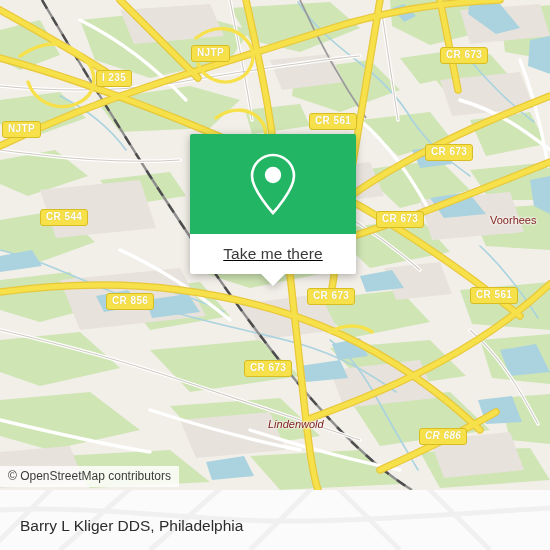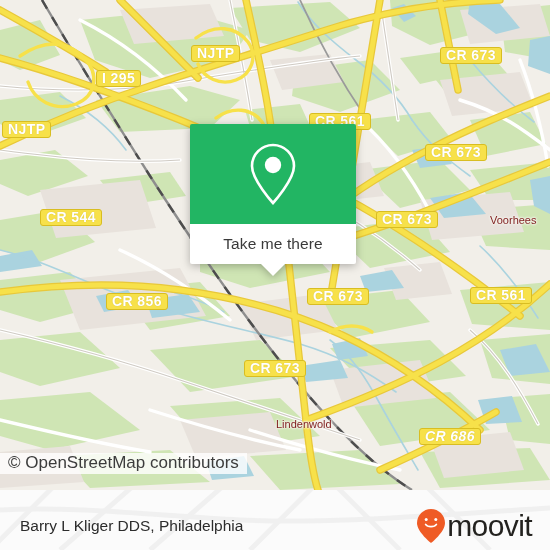--- a/index.html
+++ b/index.html
@@ -38,21 +38,21 @@
     display: block;
   }
 
   
   .shield {
     position: absolute;
     background: #f7e14a;
     border: 1px solid #d8bd22;
     border-radius: 3px;
     color: #ffffff;
-    font-size: 14px;
+    font-size: 10px;
     font-weight: bold;
     letter-spacing: 0.4px;
     padding: 2px 5px 3px 5px;
     line-height: 10px;
     white-space: nowrap;
     text-shadow: 0 0 1px rgba(120,100,0,.35);
     box-sizing: border-box;
   }
   .place {
     position: absolute;
@@ -61,37 +61,38 @@
     white-space: nowrap;
     text-shadow:
        1px 0 2px #f4f2ec, -1px 0 2px #f4f2ec,
        0 1px 2px #f4f2ec, 0 -1px 2px #f4f2ec;
   }
 
   
   #attribution {
     position: absolute;
     left: 0;
-    bottom: 16px;
+    bottom: 3px;
     background: rgba(255,255,255,0.80);
     color: #3c3c3c;
-    font-size: 17px;
+    font-size: 12px;
     line-height: 12px;
     padding: 4px 8px 5px 8px;
     white-space: nowrap;
   }
 
   
   #popup {
     position: absolute;
     left: 190px;
-    top: 124px;
+    top: 134px;
     width: 166px;
     z-index: 40;
     filter: drop-shadow(0 2px 4px rgba(0,0,0,0.28));
+    text-decoration: underline;
   }
   #popup-head {
     height: 100px;
     background: #22b563;
     border-radius: 2px 2px 0 0;
     display: flex;
     align-items: center;
     justify-content: center;
   }
   #popup-foot {
@@ -334,35 +335,35 @@
           <path d="M20,56 C44,40 66,40 84,58 C100,74 96,96 76,104 C54,112 34,100 28,82"></path>
           <path d="M196,38 C214,24 236,26 248,42 C258,56 252,74 236,80 C220,86 204,78 198,64"></path>
           <path d="M216,118 C232,106 252,108 262,122 C270,134 264,150 250,156"></path>
           <path d="M286,256 C300,250 316,250 328,258"></path>
           <path d="M330,332 C344,324 360,324 372,332"></path>
         </g>
       </g>
     </svg>
 
     <div class="shield" style="left:191px; top:45px;">NJTP</div>
-    <div class="shield" style="left:96px;  top:70px;">I 295</div>
+    <div class="shield" style="left:96px;  top:70px;">I 235</div>
     <div class="shield" style="left:2px;   top:121px;">NJTP</div>
     <div class="shield" style="left:440px; top:47px;">CR 673</div>
     <div class="shield" style="left:309px; top:113px;">CR 561</div>
     <div class="shield" style="left:425px; top:144px;">CR 673</div>
     <div class="shield" style="left:40px;  top:209px;text-align:right;">CR 544</div>
     <div class="shield" style="left:376px; top:211px;">CR 673</div>
     <div class="shield" style="left:106px; top:293px;">CR 856</div>
     <div class="shield" style="left:307px; top:288px;">CR 673</div>
     <div class="shield" style="left:470px; top:287px;">CR 561</div>
     <div class="shield" style="left:244px; top:360px;">CR 673</div>
     <div class="shield" style="left:419px; top:428px;font-style:italic;">CR 686</div>
 
     <div class="place" style="left:490px; top:214px;">Voorhees</div>
-    <div class="place" style="left:276px; top:418px;">Lindenwold</div>
+    <div class="place" style="left:268px; top:418px;font-style:italic;">Lindenwold</div>
 
     <div id="attribution">© OpenStreetMap contributors</div>
 
     <div id="popup">
       <div id="popup-head">
         <svg width="50" height="64" viewBox="0 0 50 64">
           <path d="M25 3 C13.4 3 4 12.4 4 24 C4 38 25 61 25 61 C25 61 46 38 46 24 C46 12.4 36.6 3 25 3 Z" fill="none" stroke="#ffffff" stroke-width="2.6"></path>
           <circle cx="25" cy="23" r="8.2" fill="#ffffff"></circle>
         </svg>
       </div>
@@ -380,24 +381,15 @@
         <path d="M-10,60 L60,-10"></path>
         <path d="M60,60 L140,-10"></path>
         <path d="M150,60 L230,-10"></path>
         <path d="M250,60 L320,-10"></path>
         <path d="M330,-10 L400,60"></path>
         <path d="M420,-10 L490,60"></path>
         <path d="M0,20 C80,16 160,26 240,30 C330,34 420,26 550,18"></path>
       </g>
     </svg>
     <div id="footer-title">Barry L Kliger DDS, Philadelphia</div>
-    <div id="brand">
-      <svg width="30" height="36" viewBox="0 0 30 36">
-        <path d="M15 1 C7.3 1 1 7.3 1 15 C1 24 15 35 15 35 C15 35 29 24 29 15 C29 7.3 22.7 1 15 1 Z" fill="#ef5b25"></path>
-        <circle cx="10.2" cy="11.5" r="1.5" fill="#ffffff"></circle>
-        <circle cx="19.8" cy="11.5" r="1.5" fill="#ffffff"></circle>
-        <path d="M9.6 16.4 C11.6 19.4 18.4 19.4 20.4 16.4" fill="none" stroke="#ffffff" stroke-width="1.7" stroke-linecap="round"></path>
-      </svg>
-      <span id="brand-name">moovit</span>
-    </div>
   </div>
 
 </div>
 
 </body></html>

